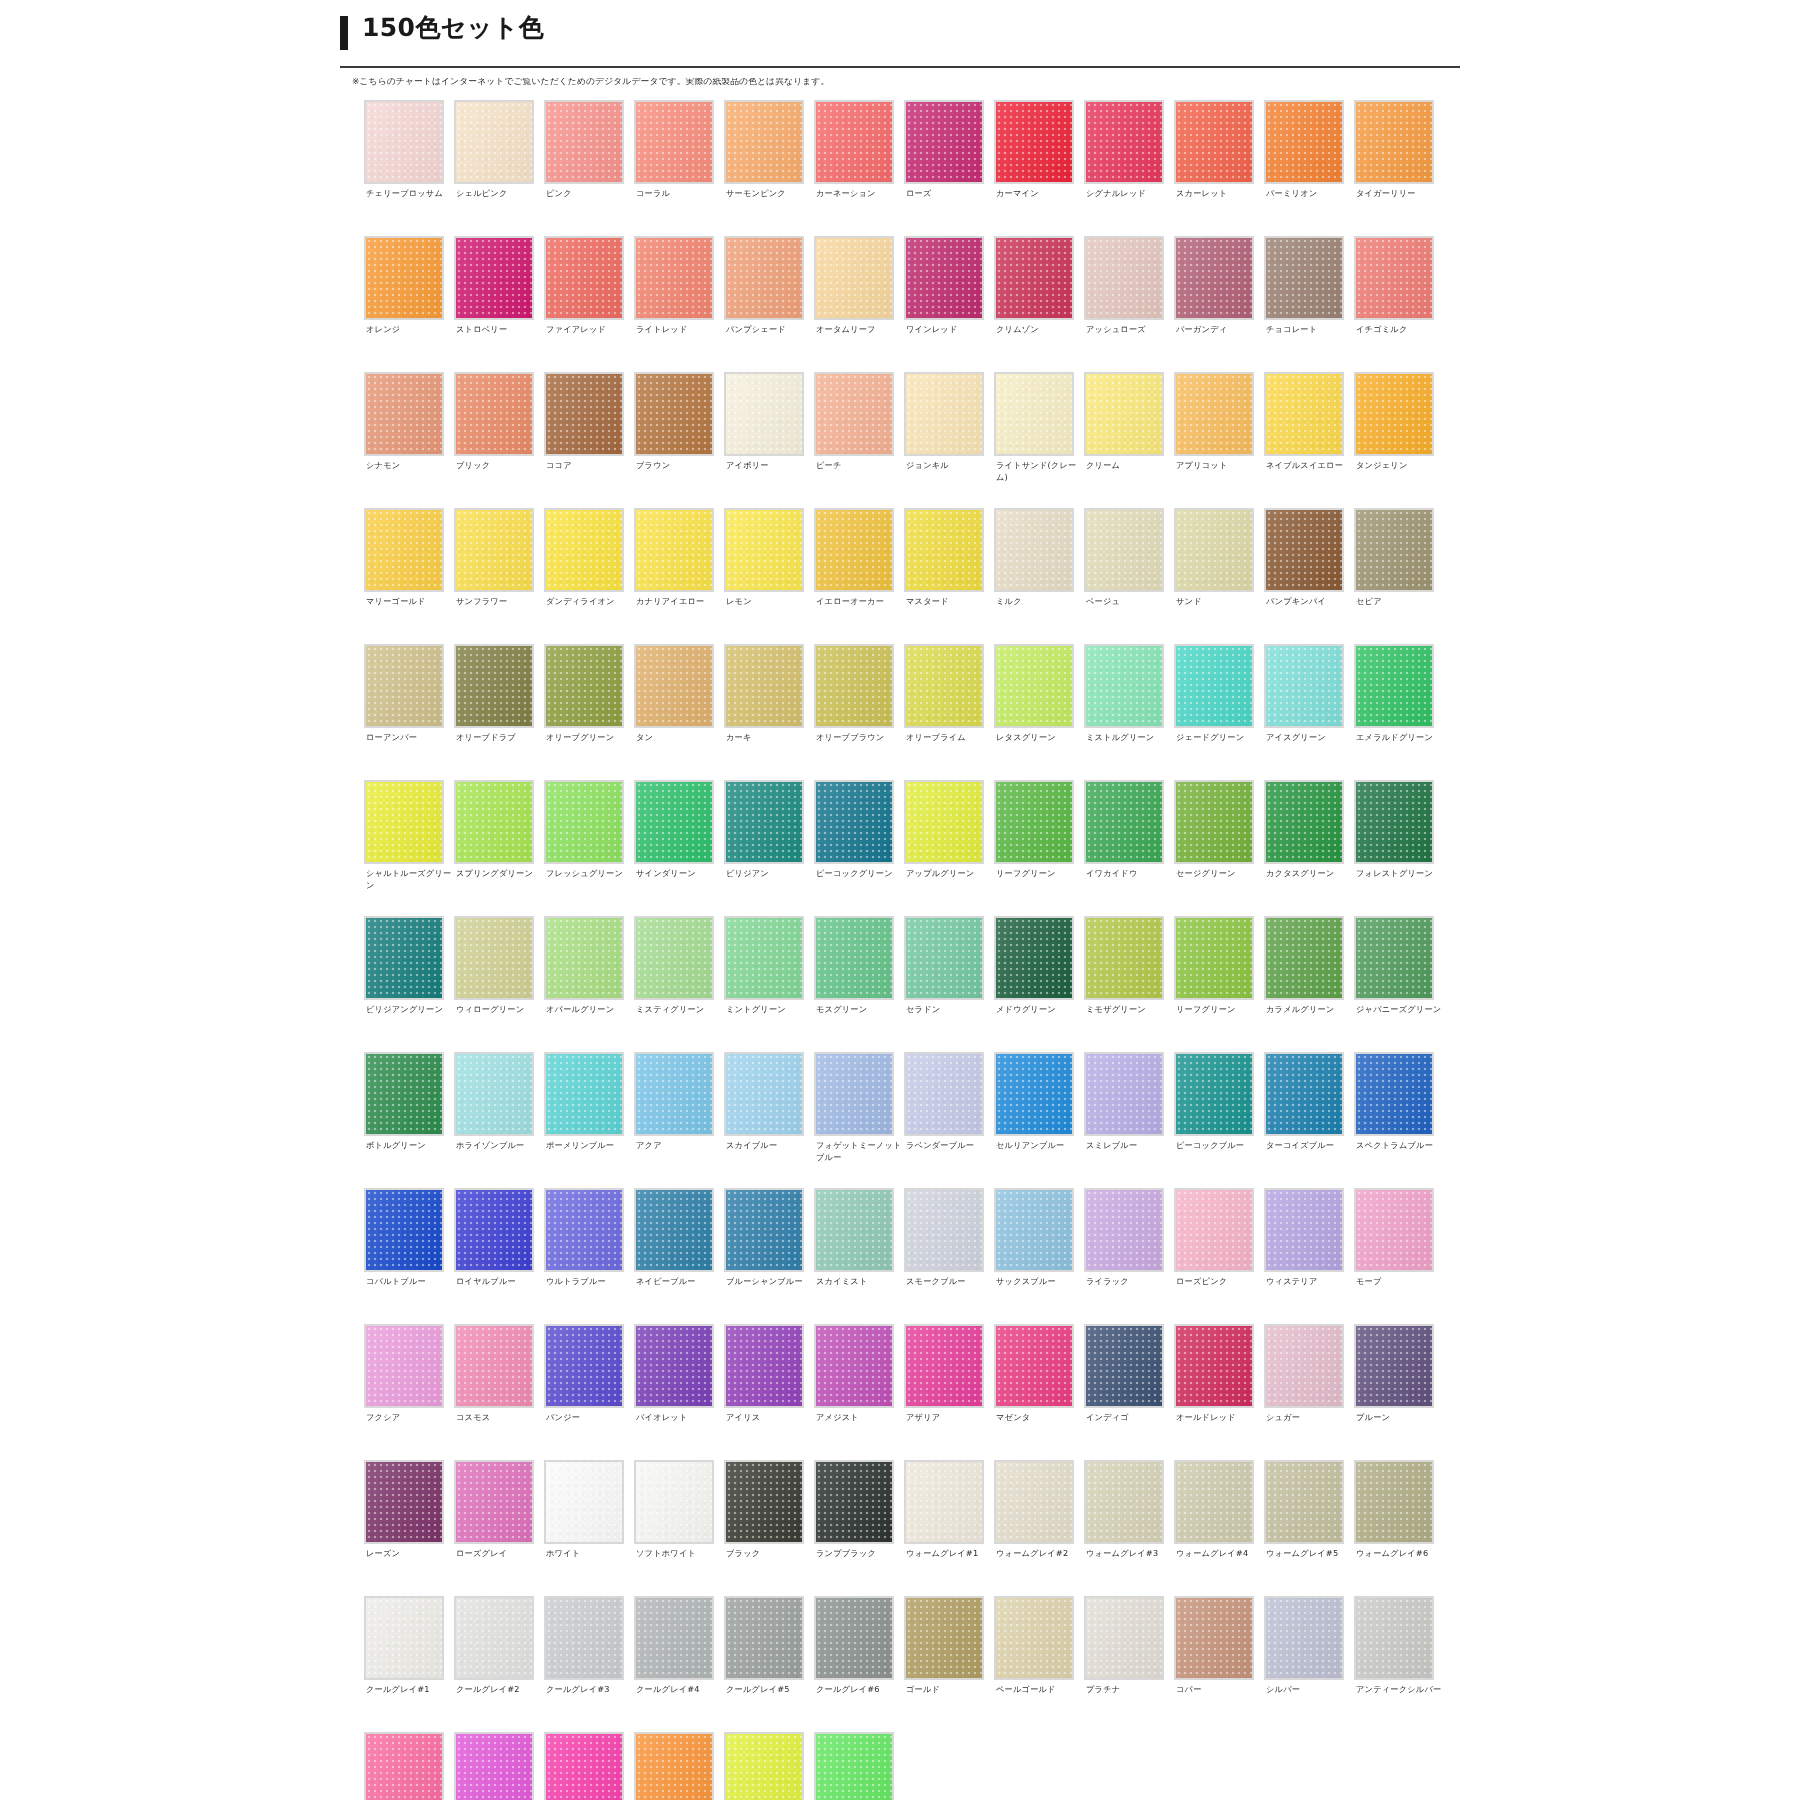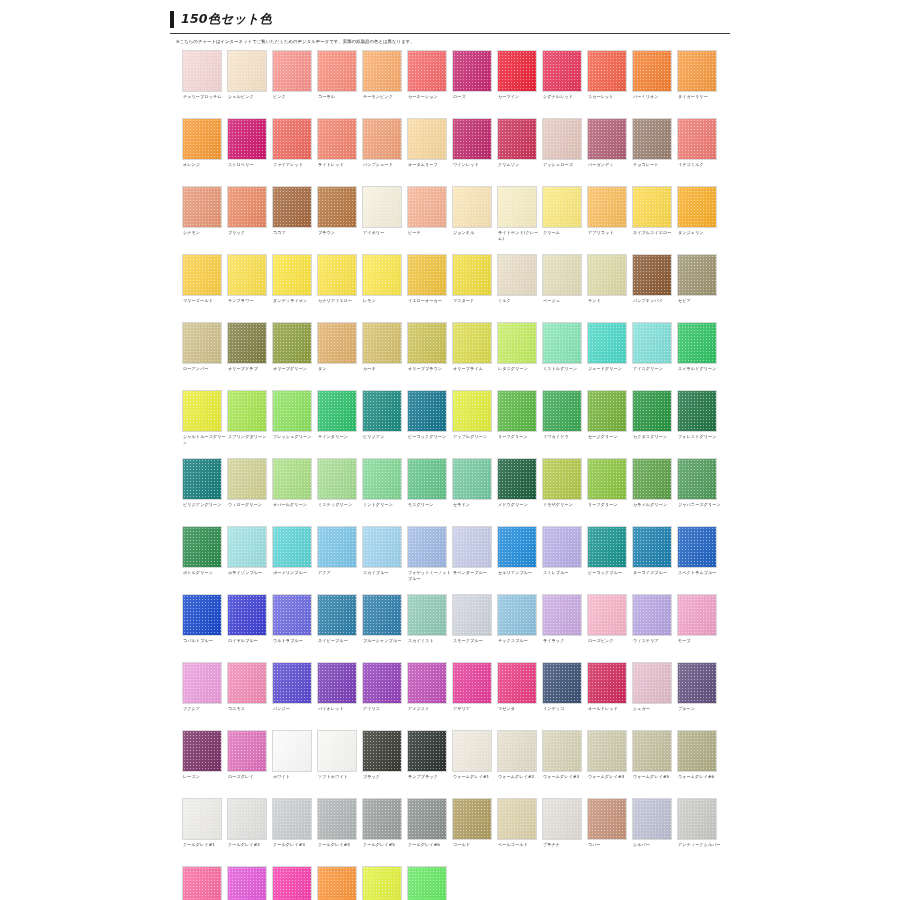--- a/index.html
+++ b/index.html
@@ -30,24 +30,23 @@
     background:#ffffff;
   }
 
   
   .header{
     position:relative;
     margin:8px 0 0 0;
     padding:0 0 4px 0;
   }
   .title-row{
-    display:flex;align-items:center;
+    display:flex;
     height:22px;
     padding-left:10px;
-    font-style:italic;
   }
   .title-bar{
     width:4px;height:17px;background:#1a1a1a;margin-right:7px;flex:none;
   }
   .title-text{
     font-size:12.5px;font-weight:bold;color:#1a1a1a;
     letter-spacing:.2px;line-height:1;
     white-space:nowrap;
   }
   .title-rule{

